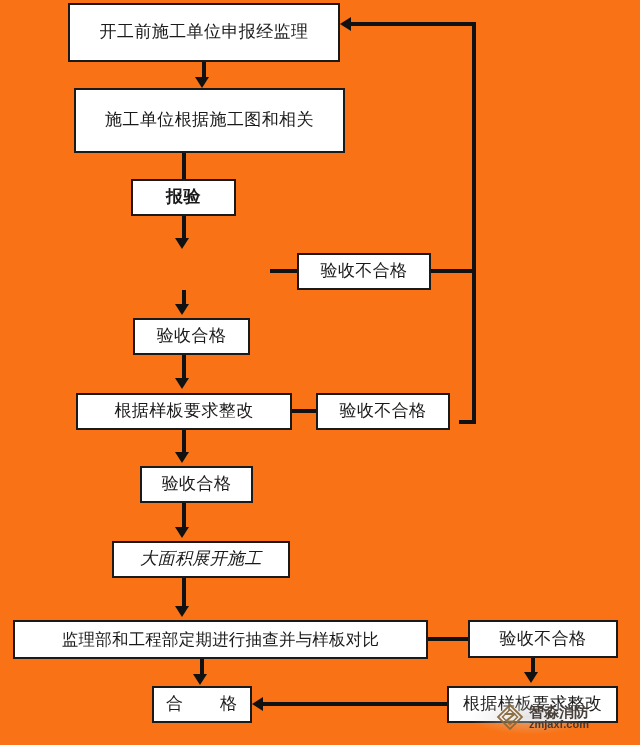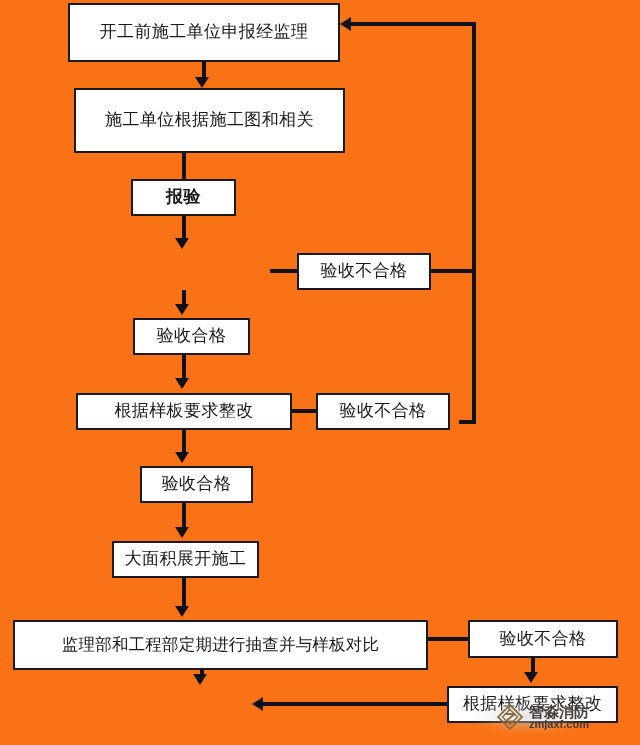--- a/index.html
+++ b/index.html
@@ -130,28 +130,29 @@
   <div class="node" style="left:297px; top:253px; width:134px; height:37px;">验收不合格</div>
 
   <div class="node" style="left:133px; top:318px; width:117px; height:37px;">验收合格</div>
 
   <div class="node" style="left:76px; top:393px; width:216px; height:37px;">根据样板要求整改</div>
 
   <div class="node" style="left:316px; top:393px; width:134px; height:37px;">验收不合格</div>
 
   <div class="node" style="left:140px; top:466px; width:113px; height:37px;">验收合格</div>
 
-  <div class="node" style="left:112px; top:541px; width:147px; height:37px;">大面积展开施工</div>
-
-  <div class="node wide-label" style="left:13px; top:620px; width:415px; height:50px;">监理部和工程部定期进行抽查并与样板对比</div>
+  <div class="node" style="left:112px; top:541px; width:178px; height:37px;font-style:italic;">大面积展开施工</div>
+
+  <div class="node wide-label" style="left:13px; top:620px; width:415px; height:39px;">监理部和工程部定期进行抽查并与样板对比</div>
 
   <div class="node" style="left:468px; top:620px; width:150px; height:38px;">验收不合格</div>
 
   <div class="node" style="left:447px; top:686px; width:171px; height:37px;">根据样板要求整改</div>
 
+  <div class="node spaced" style="left:152px; top:686px; width:100px; height:37px;">合　　格</div>
 
   <div class="edge v" style="left:202px; top:62px; height:17px;"></div>
   <div class="arrowhead down" style="left:195px; top:77px;"></div>
 
   <div class="edge v" style="left:182px; top:145px; height:34px;"></div>
 
   <div class="edge v" style="left:182px; top:216px; height:22px;"></div>
   <div class="arrowhead down" style="left:175px; top:238px;"></div>
 
   <div class="edge h" style="left:270px; top:269px; width:27px;"></div>

